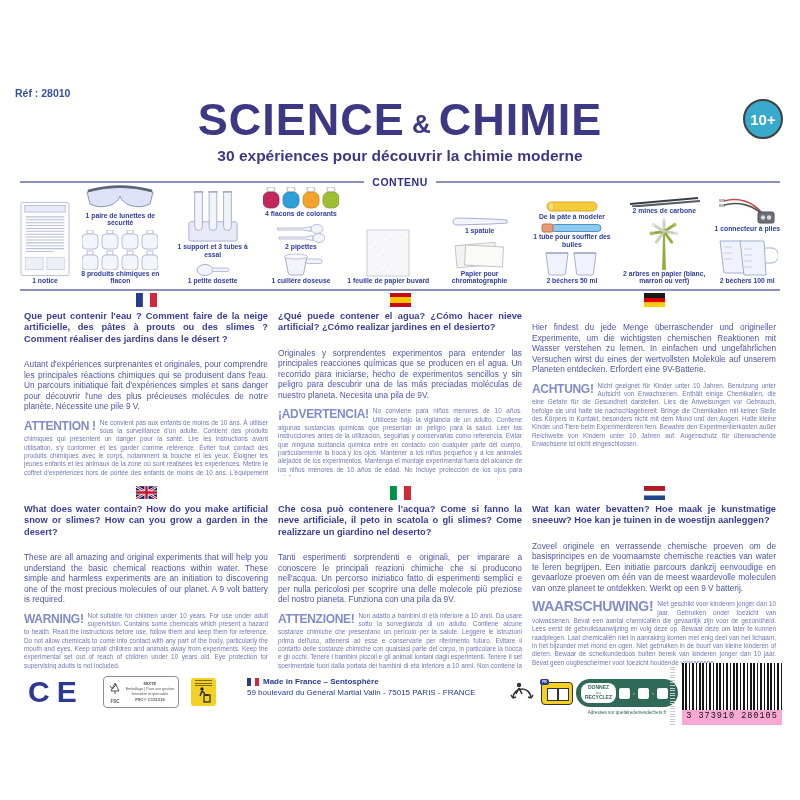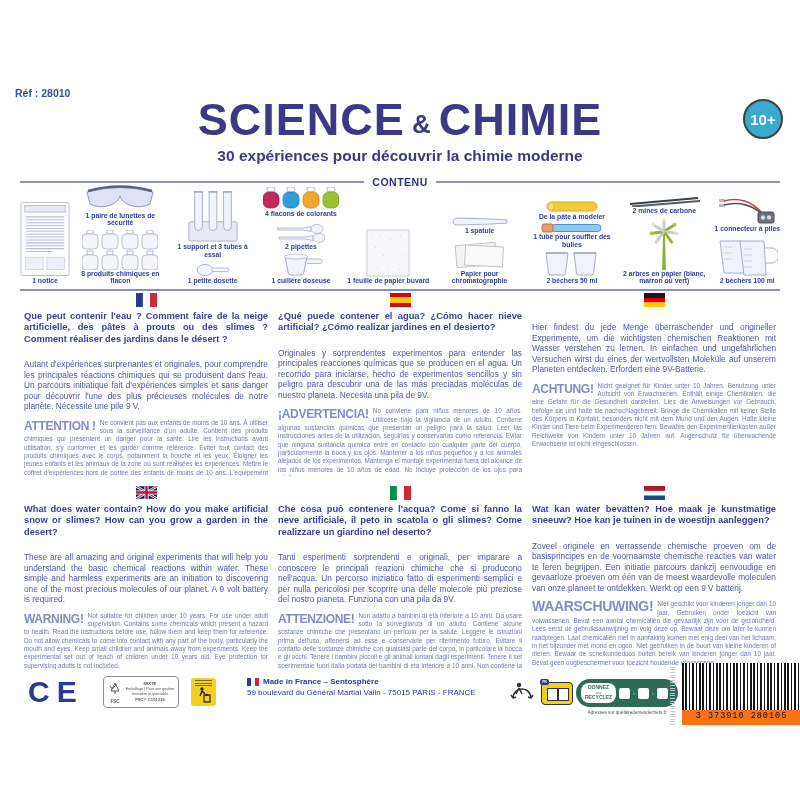--- a/index.html
+++ b/index.html
@@ -51,21 +51,21 @@
   .infotri .tab{position:absolute;left:-2px;top:-4px;width:9px;height:6px;background:#2b3a8c;border-radius:2px;color:#fff;font-size:3.5px;text-align:center;line-height:6px;font-weight:bold;}
   .infotri .sheeta{position:absolute;left:5px;top:5px;width:9px;height:11px;background:#fff;border:.8px solid #333;}
   .infotri .sheetb{position:absolute;left:16px;top:5px;width:9px;height:11px;background:#fff;border:.8px solid #333;}
   .greenbadge{left:576px;top:16px;width:102px;height:28px;background:#2f6a58;border-radius:14px;display:flex;align-items:center;padding:0 5px;box-sizing:border-box;gap:3px;}
   .gb-pill{background:#fff;border-radius:8px;padding:2px 4px;text-align:center;color:#2f6a58;font-size:5px;font-weight:800;line-height:1.1;}
   .gb-pill .tiny{font-size:3.8px;font-weight:normal;display:block;}
   .gb-ic{width:11px;height:11px;background:#fff;border-radius:2px;}
   .gb-arrow{color:#bfd6cd;font-size:6px;}
   .greennote{left:576px;top:47px;width:102px;text-align:center;font-size:4.6px;color:#2f6a58;}
   .vfine{left:670px;top:2px;width:5px;height:60px;background:repeating-linear-gradient(0deg,#c7c9d6 0 1px,transparent 1px 2.6px);}
-  .barcode{left:682px;top:0;width:119px;height:62px;background:#f97316;}
+  .barcode{left:682px;top:0;width:100px;height:62px;background:#f9a8d4;}
   .bars{height:47px;background-image:repeating-linear-gradient(90deg,#151515 0 1.6px,#ffffff 1.6px 3.4px),repeating-linear-gradient(90deg,#151515 0 1px,rgba(255,255,255,0) 1px 6.2px);}
   .digits{text-align:center;font-family:"Liberation Mono",monospace;font-size:8.5px;letter-spacing:1px;color:#111;margin-top:1px;}
 </style>
 </head>
 <body>
 
 <div class="sheet">
 
   <div class="ref">Réf : 28010</div>
 

